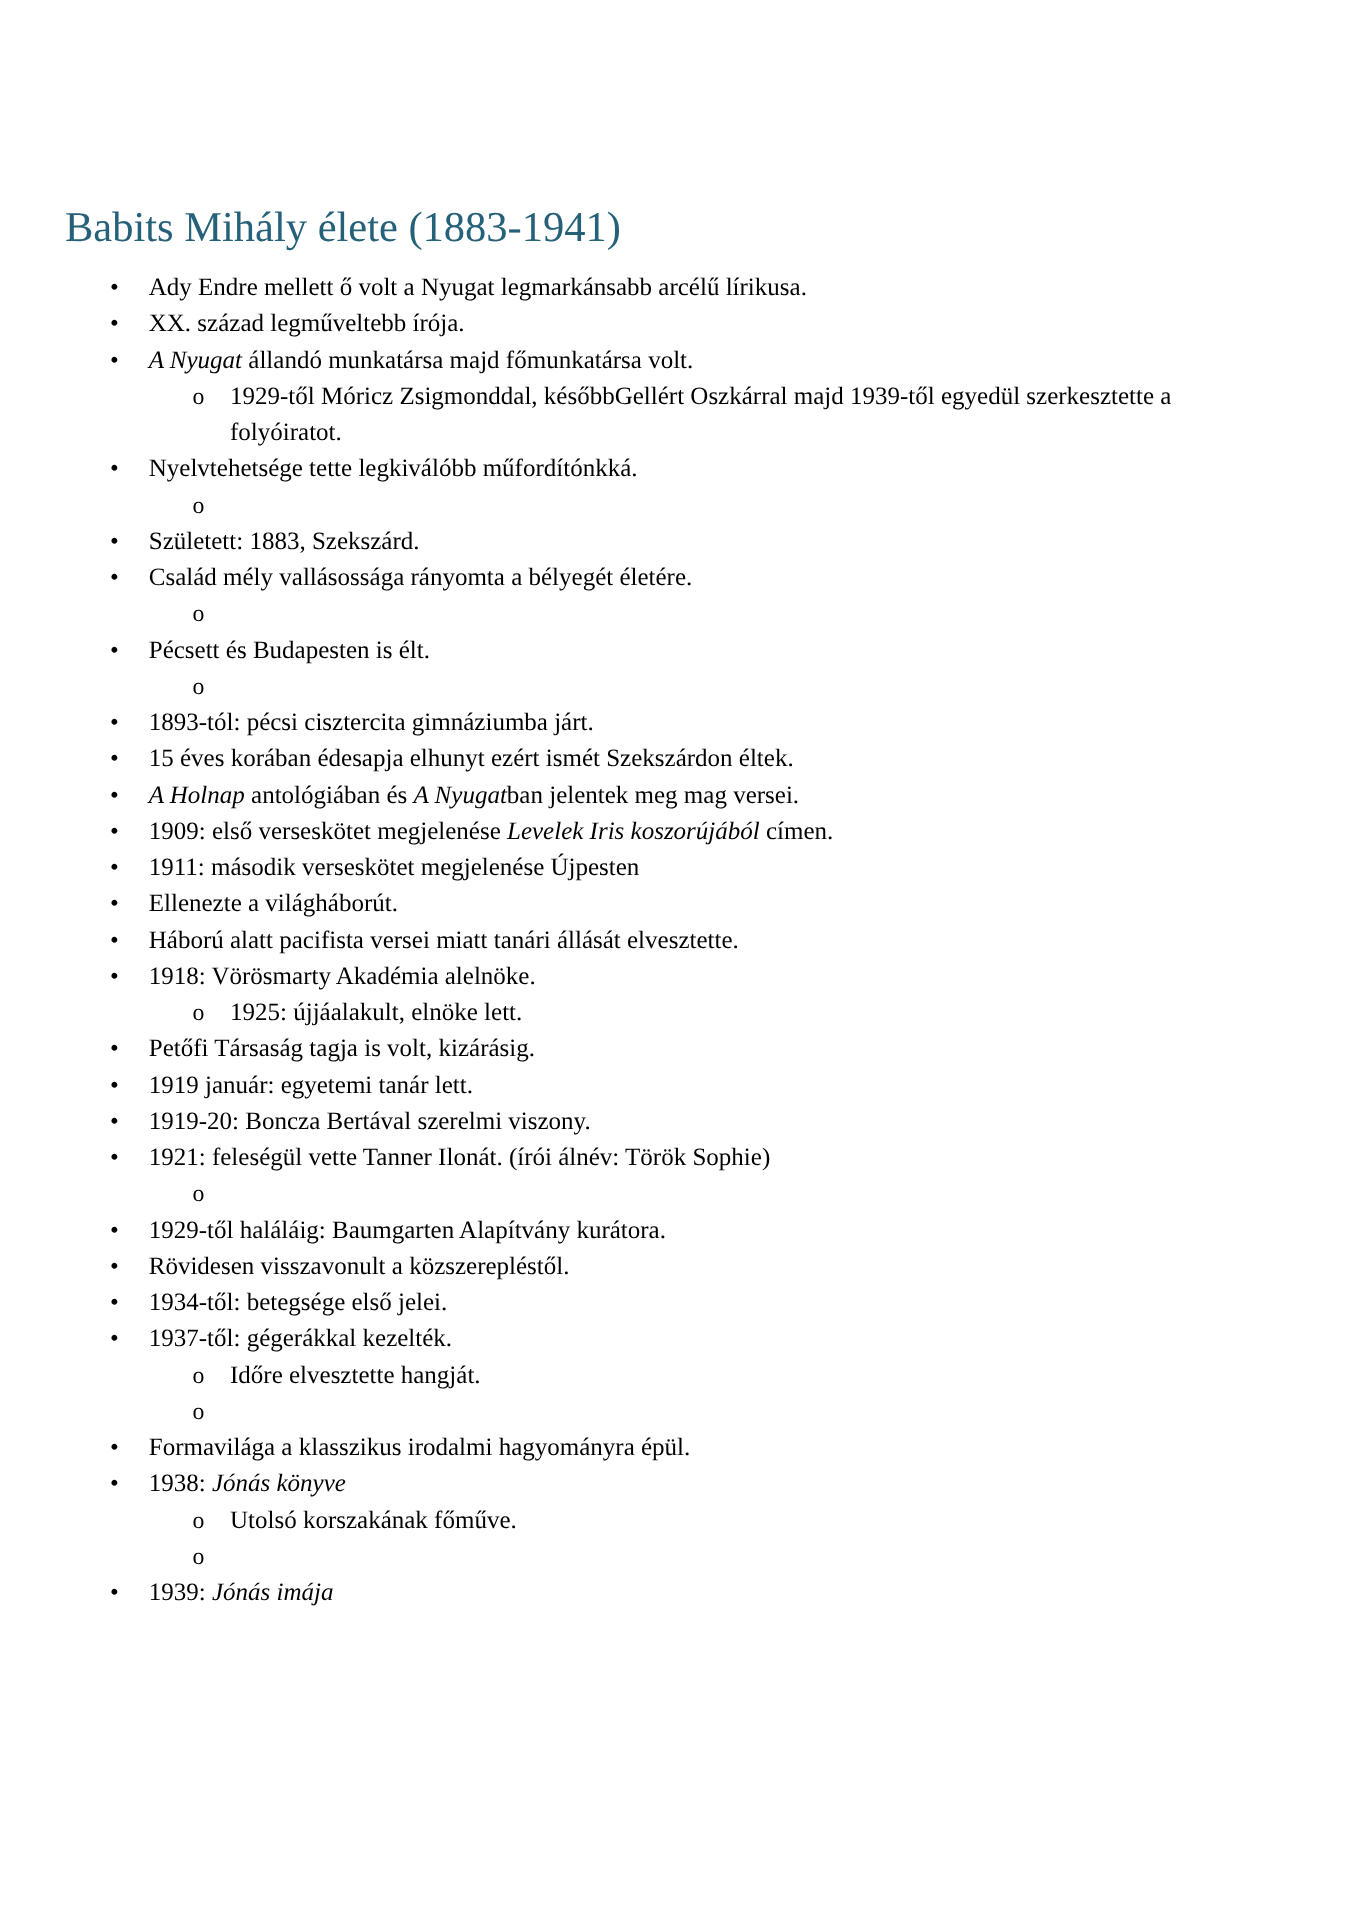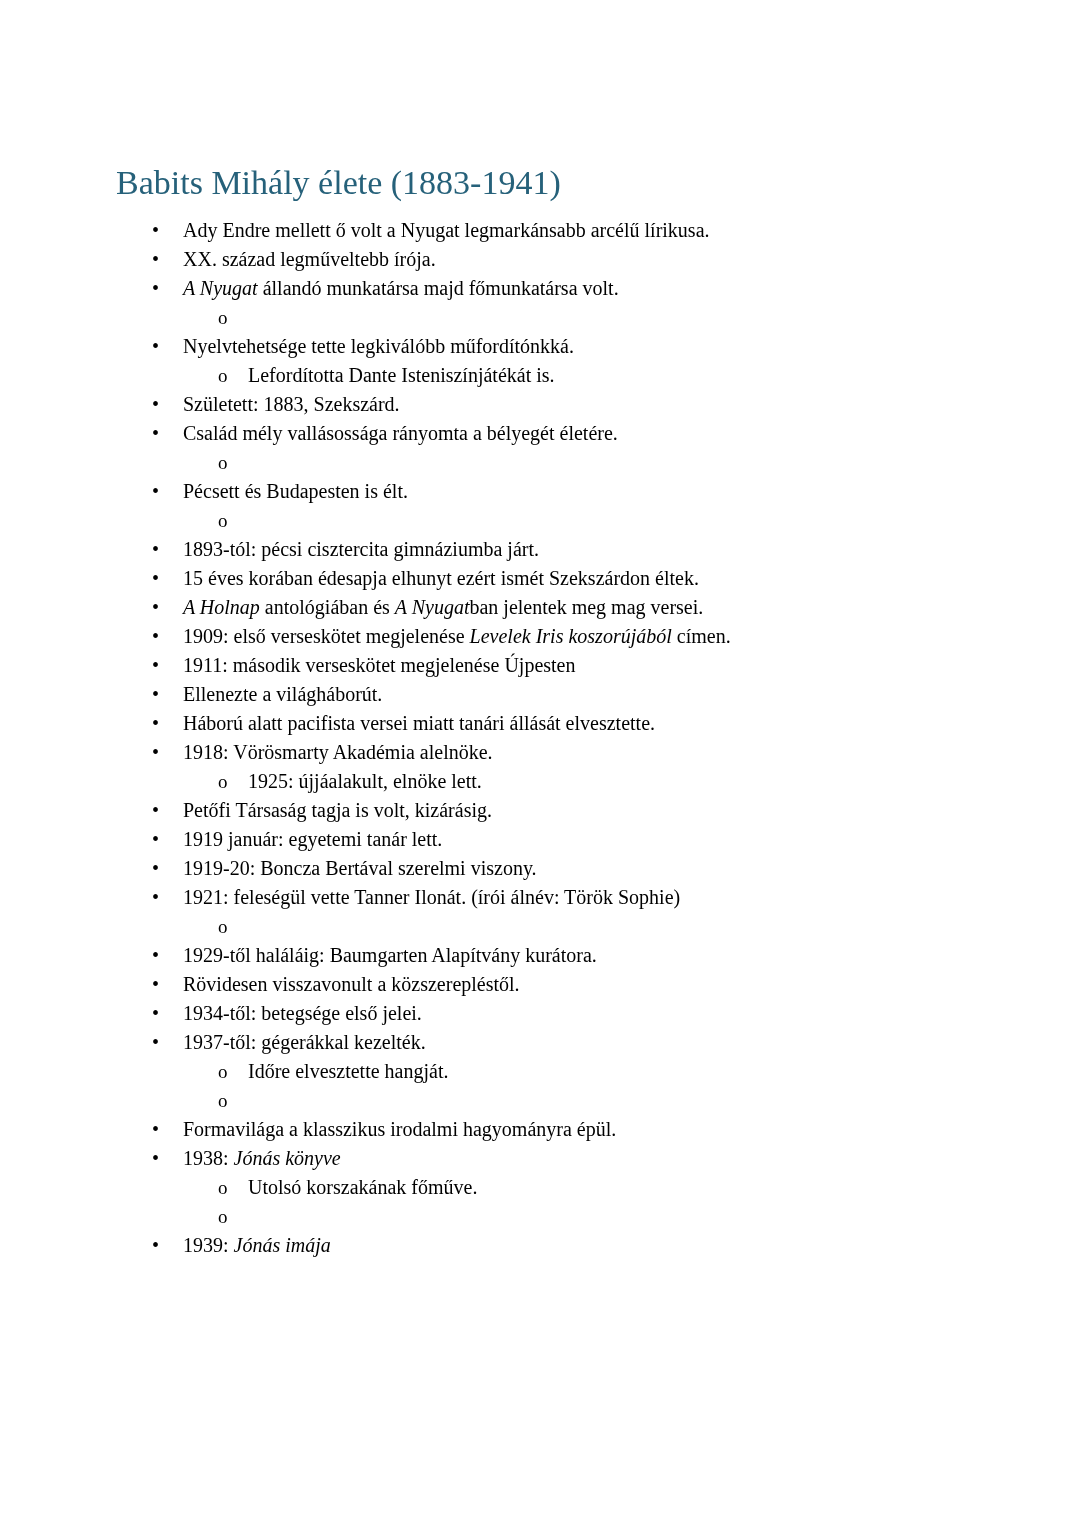--- a/index.html
+++ b/index.html
@@ -11,21 +11,21 @@
     width: 1080px;
     height: 1527px;
     font-family: "Liberation Serif", "DejaVu Serif", serif;
     color: #000000;
     overflow: hidden;
   }
   .page {
     box-sizing: border-box;
     width: 1080px;
     height: 1527px;
-    padding: 163px 125px 40px 116px;
+    padding: 163px 125px 40px 52px;
   }
   .doc-title {
     font-family: "Liberation Serif", "DejaVu Serif", serif;
     font-weight: 400;
     font-size: 34px;
     line-height: 1.15;
     color: #26617a;
     margin: 0 0 14px 0;
     letter-spacing: 0px;
   }
@@ -69,28 +69,28 @@
       <div class="row lvl1">
         <span class="marker">•</span>
         <span class="text"><span>XX. század legműveltebb írója.</span></span>
       </div>
       <div class="row lvl1">
         <span class="marker">•</span>
         <span class="text"><span class="it">A Nyugat</span><span> állandó munkatársa majd főmunkatársa volt.</span></span>
       </div>
       <div class="row lvl2">
         <span class="marker">o</span>
+        <span class="text"><span>1929-től Móricz Zsigmonddal, későbbGellért Oszkárral majd 1939-től egyedül szerkesztette a folyóiratot.</span></span>
       </div>
       <div class="row lvl1">
         <span class="marker">•</span>
         <span class="text"><span>Nyelvtehetsége tette legkiválóbb műfordítónkká.</span></span>
       </div>
       <div class="row lvl2">
         <span class="marker">o</span>
-        <span class="text"><span>Lefordította Dante Isteniszínjátékát is.</span></span>
       </div>
       <div class="row lvl1">
         <span class="marker">•</span>
         <span class="text"><span>Született: 1883, Szekszárd.</span></span>
       </div>
       <div class="row lvl1">
         <span class="marker">•</span>
         <span class="text"><span>Család mély vallásossága rányomta a bélyegét életére.</span></span>
       </div>
       <div class="row lvl2">

